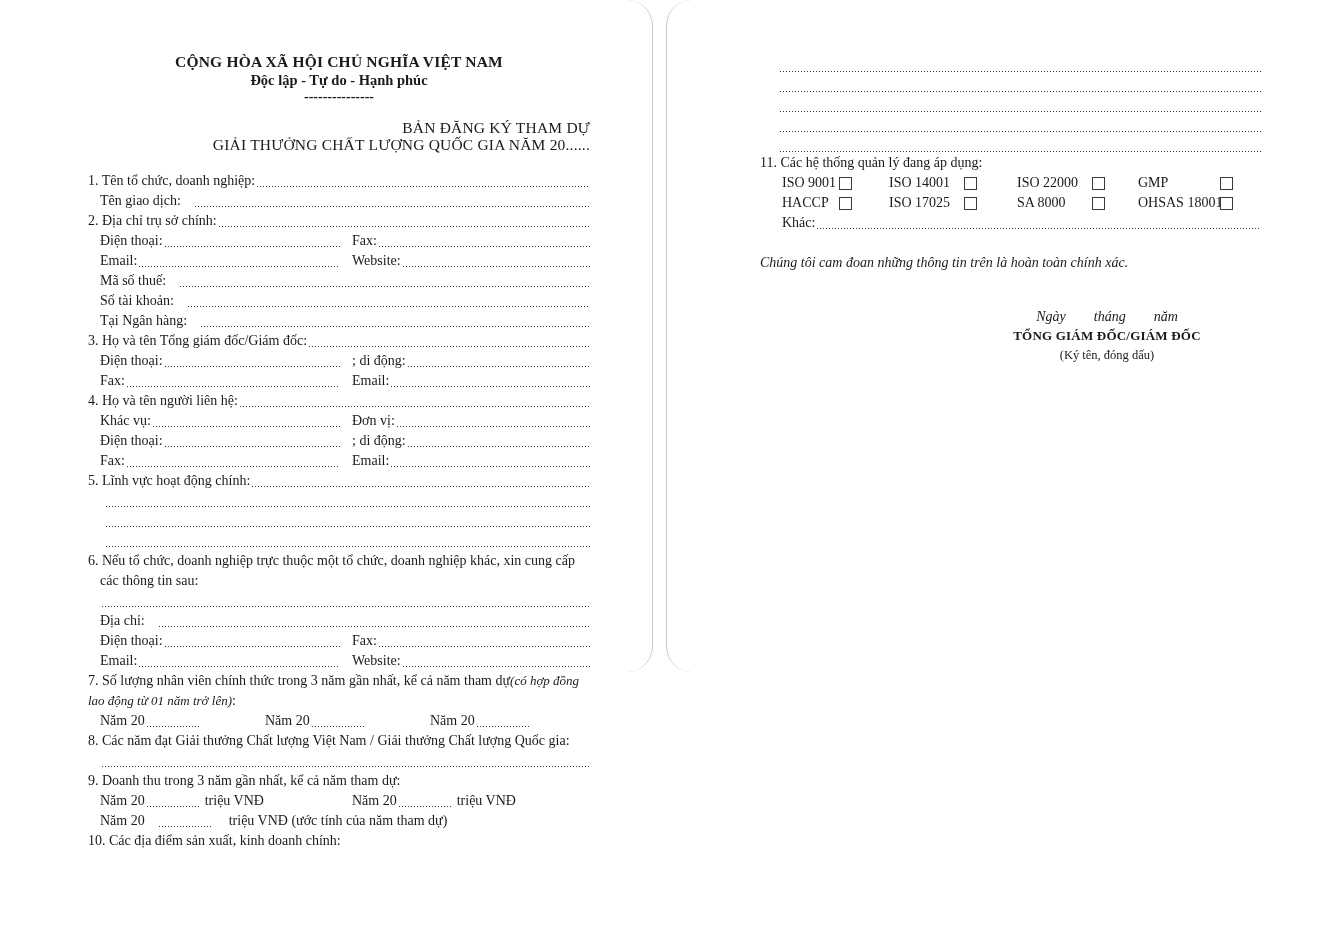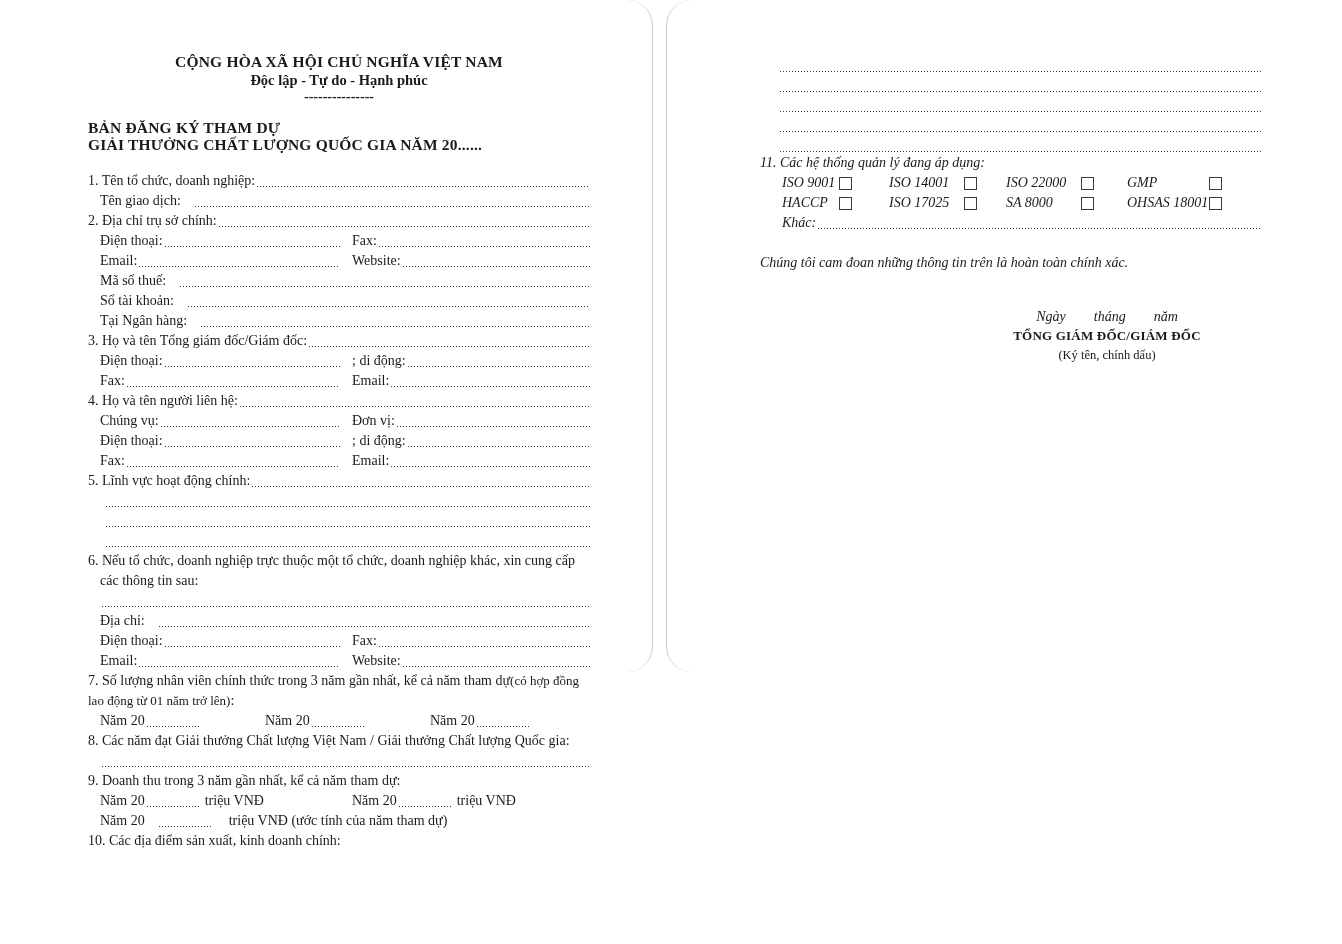--- a/index.html
+++ b/index.html
@@ -13,42 +13,42 @@
   #page1 { left:0; width:652px; border-right:1px solid #c9c9c9; }
   #page2 { left:666px; width:676px; border-left:1px solid #c9c9c9; }
 
   .p1c { position:absolute; left:88px; top:53px; width:502px; }
 
   .hdr { text-align:center; font-weight:bold; }
   .hdr-national { font-size:15.5px; line-height:18px; letter-spacing:0.2px; }
   .hdr-motto    { font-size:14.5px; line-height:18px; }
   .hdr-divider  { font-size:14px;   line-height:16px; }
   .titles { margin-top:14px; }
-  .doc-title { font-size:15.5px; line-height:17px; font-weight:bold; text-align:left; letter-spacing:0.2px; }
+  .doc-title { font-size:15.5px; line-height:17px; font-weight:normal; text-align:right; letter-spacing:0.2px; }
 
   .form { margin-top:18px; }
   .row { display:flex; white-space:nowrap; height:20px; line-height:20px; align-items:stretch; overflow:visible; }
   .ind  { padding-left:12px;gap:12px; }
   .ind2 { padding-left:16px; }
   .ldr { flex:1 1 auto; align-self:flex-end; height:1px; margin:0 0 4px 2px; min-width:8px;
          background:repeating-linear-gradient(90deg,#333 0 1px,transparent 1px 3px); }
   .ldr-fix { flex:0 0 52px; }
   .c1 { display:flex; flex:0 0 240px; width:240px; }
   .c2 { display:flex; flex:1 1 auto; }
   .yr { display:inline-flex; flex:0 0 153px; width:153px; }
-  .it { }
+  .it { font-style:italic; }
   .sm { font-size:13px; }
   .gap6 { margin-left:6px; }
 
   
   .p2-leaders { position:absolute; left:111px; top:56px; width:483px; }
-  .p2-s11     { position:absolute; left:93px;  top:153px; width:501px;font-style:italic; }
+  .p2-s11     { position:absolute; left:93px;  top:153px; width:501px; }
   .cbgrid { display:flex; height:20px; line-height:20px; padding-left:22px; }
   .cbcell { position:relative; }
-  .cb1 { flex:0 0 107px; } .cb2 { flex:0 0 117px; } .cb3 { flex:0 0 121px; } .cb4 { flex:1 1 auto; }
+  .cb1 { flex:0 0 107px; } .cb2 { flex:0 0 117px; } .cb3 { flex:0 0 121px;margin-left:11px; } .cb4 { flex:1 1 auto; }
   .cbox { position:absolute; top:4px; width:11px; height:11px; border:1px solid #3a3a3a; background:#fff; }
   .cb1 .cbox { left:57px; } .cb2 .cbox { left:75px; } .cb3 .cbox { left:75px; } .cb4 .cbox { left:82px; }
   .khac-row { padding-left:22px; }
   .p2-commit { position:absolute; left:93px; top:255px; font-style:italic; white-space:nowrap; }
   .p2-sign { position:absolute; left:290px; top:287px; width:300px; text-align:center;margin-top:20px; }
   .sign-date { font-style:italic; white-space:pre; line-height:19px; }
   .sign-title { font-weight:bold; font-size:13px; line-height:20px; letter-spacing:0.2px; }
   .sign-note { font-size:12.5px; line-height:18px; }
 </style>
 </head>
@@ -137,21 +137,21 @@
             <span class="ldr"></span>
           </span>
       </div>
 
       <div class="row">
         <span>4. Họ và tên người liên hệ:</span>
         <span class="ldr"></span>
       </div>
       <div class="row ind">
         <span class="c1">
-            <span>Chúng vụ:</span>
+            <span>Khác vụ:</span>
             <span class="ldr"></span>
           </span>
         <span class="c2">
             <span>Đơn vị:</span>
             <span class="ldr"></span>
           </span>
       </div>
       <div class="row ind">
         <span class="c1">
             <span>Điện thoại:</span>
@@ -318,15 +318,15 @@
       <span>Khác:</span>
       <span class="ldr"></span>
     </div>
   </div>
 
   <div class="p2-commit">Chúng tôi cam đoan những thông tin trên là hoàn toàn chính xác.</div>
 
   <div class="p2-sign">
     <div class="sign-date">Ngày        tháng        năm</div>
     <div class="sign-title">TỔNG GIÁM ĐỐC/GIÁM ĐỐC</div>
-    <div class="sign-note">(Ký tên, chính dấu)</div>
+    <div class="sign-note">(Ký tên, đóng dấu)</div>
   </div>
 </div>
 
 </body></html>

